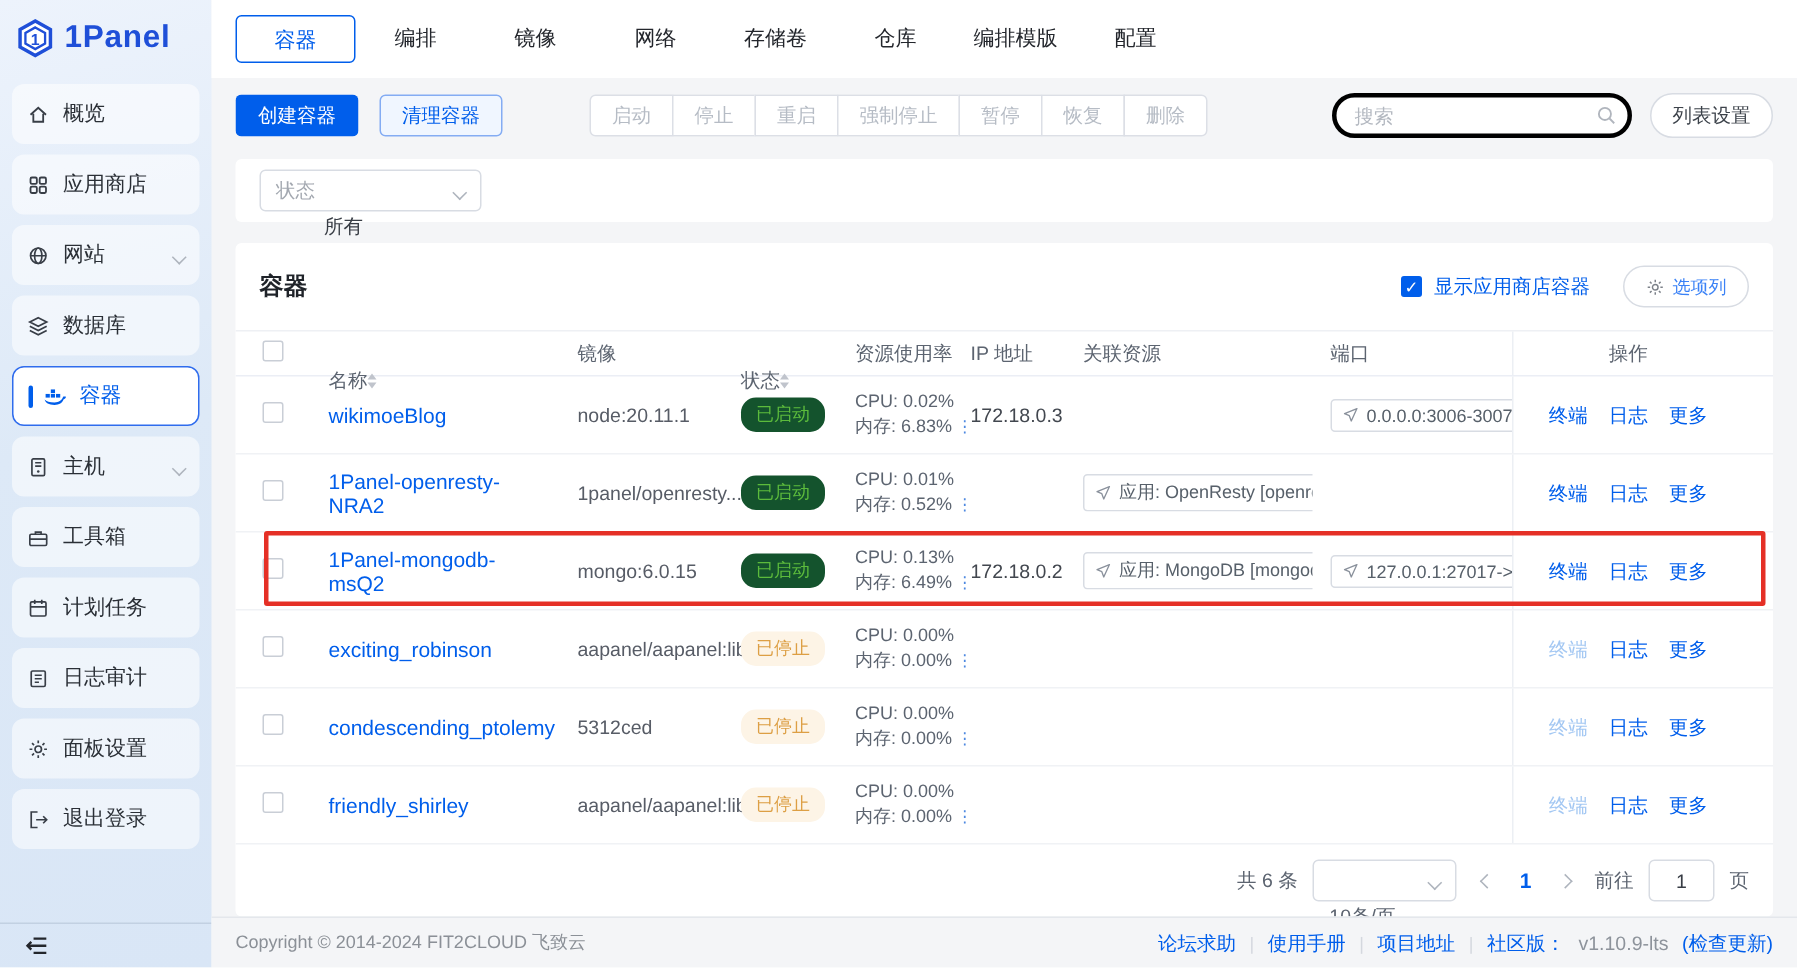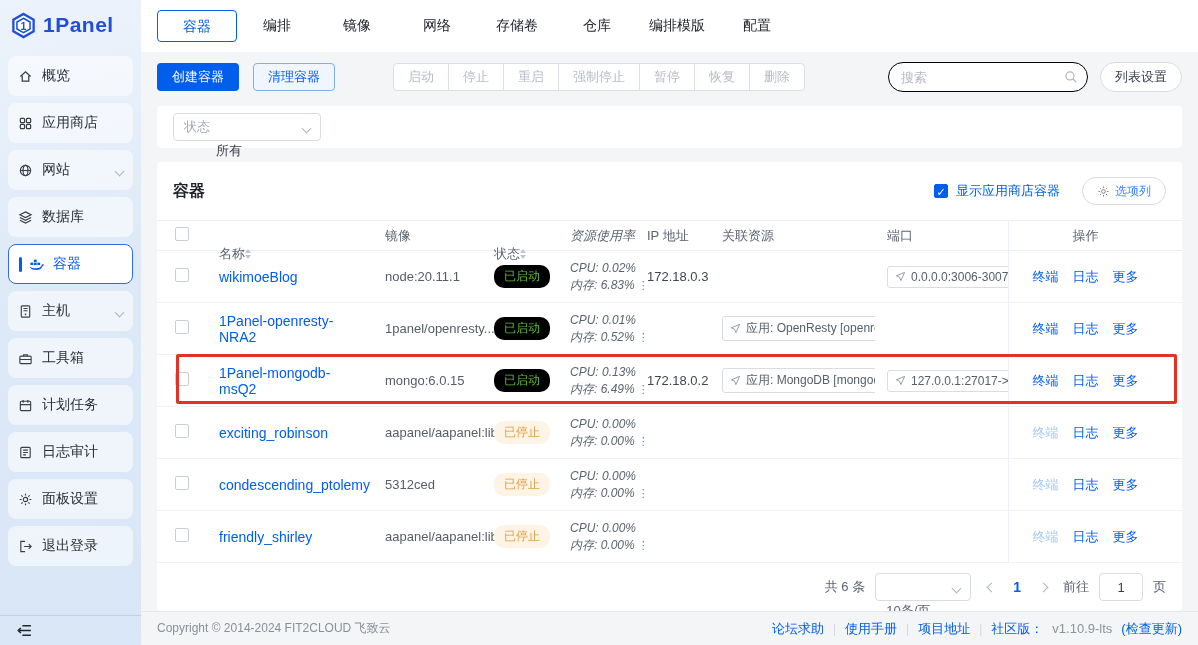--- a/index.html
+++ b/index.html
@@ -32,21 +32,21 @@
   .toolbar { display:flex; align-items:center; margin:10px 16px 0 16px; flex:0 0 30px; }
   .btn { height:28px; padding:0 14px; font-size:13px; border-radius:4px; cursor:pointer; border:1px solid transparent; }
   .btn.primary { background:#005eeb; color:#fff; margin-right:14px; }
   .btn.plain { background:#f0f6ff; color:#005eeb; border-color:#84acf3; margin-right:22px; }
   .btn-group { display:flex;margin-left:36px; }
   .btn-group .btn { background:#fff; color:#b6bcc5; border:1px solid #dcdfe6; border-radius:0; margin-left:-1px; cursor:not-allowed; }
   .btn-group .btn:first-child { border-radius:4px 0 0 4px; margin-left:0; }
   .btn-group .btn:last-child { border-radius:0 4px 4px 0; }
   .toolbar .spacer { flex:1; }
   .search { position:relative; margin-right:12px; }
-  .search input { width:200px; height:30px; border:1px solid #000000; border-radius:15px; padding:0 30px 0 12px;
+  .search input { width:200px; height:30px; border:3px solid #000000; border-radius:15px; padding:0 30px 0 12px;
     font-size:13px; color:#333; outline:none; background:#fff; font-family:inherit; }
   .search input::placeholder { color:#b3b8c0; }
   .search .mag { position:absolute; right:10px; top:8px; }
   .pill { height:30px; border:1px solid #d8dce3; border-radius:15px; background:#fff; color:#3d434b;
     font-size:13px; padding:0 14px; cursor:pointer; display:inline-flex; align-items:center; gap:5px; font-family:inherit; }
 
   .filter-card { height:42px; background:#fff; border-radius:4px; margin:14px 16px; display:flex; align-items:center;
     padding:0 16px; flex:0 0 42px; }
   .select { width:148px; height:28px; border:1px solid #d8dce3; border-radius:4px; background:#fff; display:flex;
     align-items:center; padding:0 10px; gap:6px; font-size:13px; cursor:pointer; }
@@ -66,34 +66,34 @@
   
   .table { flex:1; }
   .thead { display:flex; align-items:center; height:31px; border-top:1px solid #eef0f4; border-bottom:1px solid #ebeef5;
     font-size:13px; color:#5c6470; font-weight:500; }
   .trow { display:flex; align-items:center; height:52px; border-bottom:1px solid #f0f2f5; }
   .td,.th { flex:0 0 auto; }
   .c-check { width:44px; padding-left:18px; }
   .c-name  { width:164px; padding-left:18px; }
   .c-image { width:120px; padding-left:20px; font-size:13px; color:#575c66; }
   .c-status{ width:80px;  padding-left:9px; }
-  .c-res   { width:82px;  padding-left:5px; font-size:12px; color:#5c6470;font-style:italic; }
+  .c-res   { width:82px;  padding-left:5px; font-size:12px; color:#5c6470; }
   .c-ip    { width:73px;  font-size:13px; color:#42474f; }
   .c-rel   { width:155px; padding-left:2px; overflow:hidden; }
   .c-port  { width:133px; padding-left:12px; overflow:hidden; }
   .c-ops   { width:154px; border-left:1px solid #eceff4; text-align:center; align-self:stretch;
              display:flex; align-items:center; justify-content:center; gap:14px; }
   .thead .c-ops { font-weight:500; }
   .sort-col { display:inline-flex; align-items:center; cursor:pointer;margin-top:36px; }
   .carets { display:inline-flex; flex-direction:column; gap:2px; }
   .caret-up { width:0; height:0; border-left:3.5px solid transparent; border-right:3.5px solid transparent; border-bottom:4px solid #c0c4cc; }
   .caret-down { width:0; height:0; border-left:3.5px solid transparent; border-right:3.5px solid transparent; border-top:4px solid #c0c4cc; }
   .link { color:#005eeb; text-decoration:none; font-size:14px; cursor:pointer; }
   .badge { display:inline-block; padding:3px 10px; border-radius:10px; font-size:12px; }
-  .badge.green { color:#5cbb3c; background:#000000; }
+  .badge.green { color:#5cbb3c; background:#14532d; }
   .badge.orange { color:#dd9f44; background:#fdf4e6; }
   .res-line { line-height:17px; white-space:nowrap; }
   .dots { color:#4d88e0; margin-left:3px; font-size:11px; cursor:pointer; }
   .tag { display:inline-flex; align-items:center; gap:5px; border:1px solid #d8dce3; border-radius:3px;
     padding:3px 7px; font-size:12px; color:#57606a; background:#fff; white-space:nowrap; }
   .op { color:#005eeb; font-size:13px; cursor:pointer; text-decoration:none; }
   .op.disabled { color:#a4c8f3; cursor:not-allowed; }
   .tbody { position:relative; }
   .highlight-box { position:absolute; left:19px; right:5px; top:103px; height:50px;
     border:3px solid #e53026; border-radius:2px; pointer-events:none; z-index:5; }

